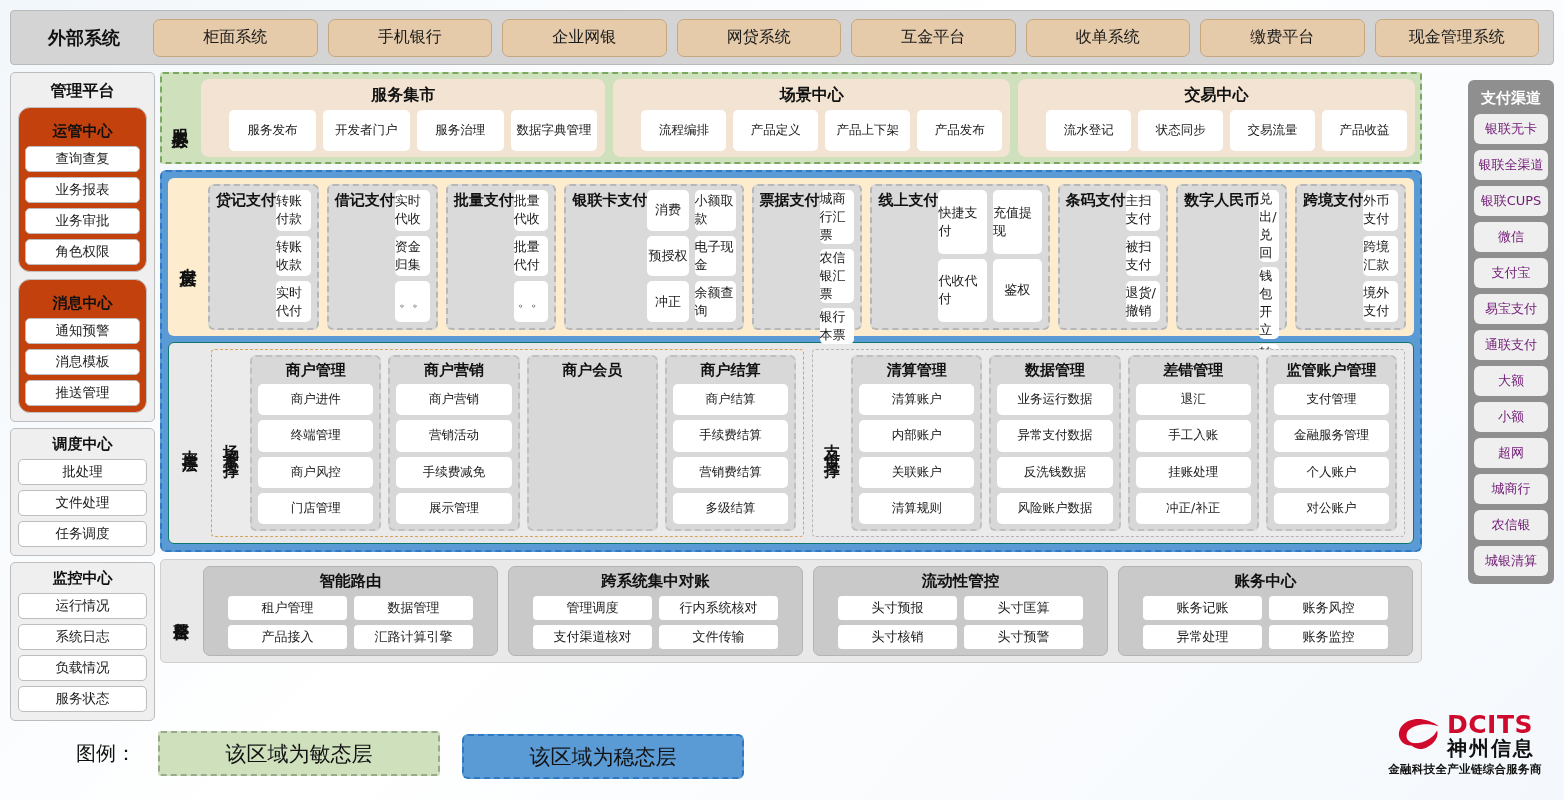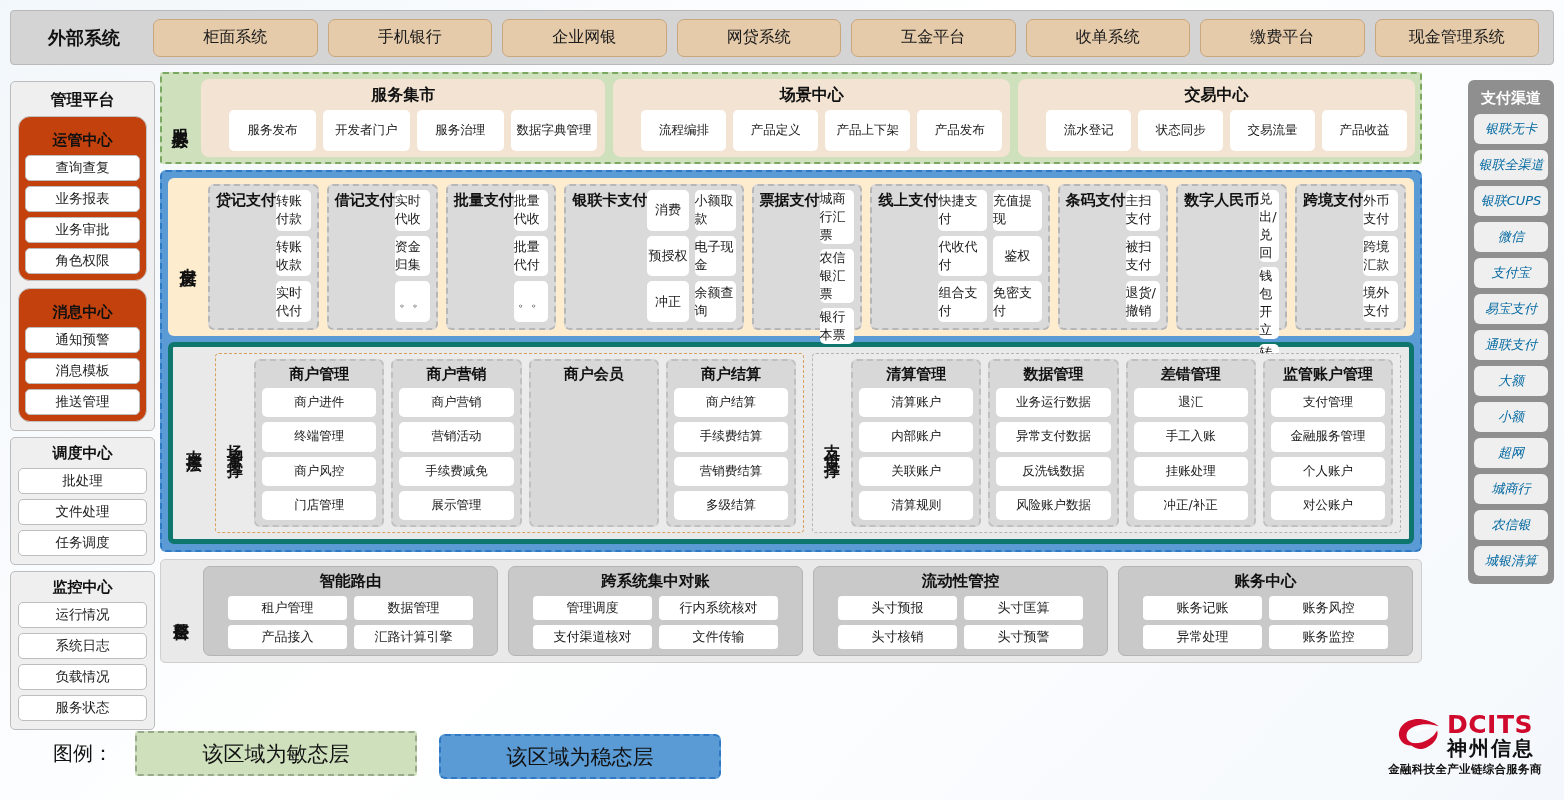--- a/index.html
+++ b/index.html
@@ -19,21 +19,21 @@
   }
   .ext-title{ font-size:18px; font-weight:bold; color:#111; width:118px; text-align:center; flex:none;}
   .ext-chip{
     flex:1 1 0; height:38px; background:#e6cbab; border:1px solid #c8a77f;
     border-radius:7px; display:flex; align-items:center; justify-content:center;
     font-size:16px; color:#1a1a1a;
   }
 
   
   .mgmt{
-    position:absolute; left:10px; top:81px; width:145px;
+    position:absolute; left:10px; top:72px; width:145px;
   }
   .mgmt-box{
     background:#efefef; border:1px solid #bdbdbd; border-radius:5px;
     padding:5px 7px 8px; margin-bottom:6px;
   }
   .mgmt-title{ font-size:16px; font-weight:bold; text-align:center; color:#111; padding:3px 0 5px;}
   .grp{ background:#c2410c; border:1px solid #c2c2c2; border-radius:12px; padding:13px 6px 6px; margin-bottom:7px;}
   .grp:last-child{margin-bottom:0;}
   .grp-title{ font-size:15px; font-weight:bold; text-align:center; color:#111; padding:1px 0 5px;}
   .leaf{
@@ -45,21 +45,21 @@
 
   
   .channels{
     position:absolute; right:10px; top:80px; width:86px;
     background:#8f8f8f; border-radius:6px; padding:6px 6px 8px;
   }
   .ch-title{ font-size:15px; font-weight:bold; color:#fff; text-align:center; padding:3px 0 6px;}
   .ch-item{
     background:#efefef; border-radius:6px; height:30px;
     display:flex; align-items:center; justify-content:center;
-    font-size:13px; color:#0369a1; margin-bottom:6px;font-style:italic;
+    font-size:13px; color:#701a75; margin-bottom:6px;
   }
   .ch-item:last-child{margin-bottom:0;}
 
   
   .center{ position:absolute; left:160px; top:72px; width:1262px; }
 
   
   .agile{
     border:2px dashed #7aa861; background:#cfe0bd; border-radius:3px;
     padding:5px; display:flex; align-items:stretch; gap:8px; height:92px;
@@ -104,21 +104,21 @@
   .pay-body{ display:flex; flex-direction:column; gap:5px; flex:1; }
   .pay-line{ display:flex; gap:6px; flex:1; }
   .pbox{
     flex:1 1 0; background:#fff; border-radius:5px;
     display:flex; align-items:center; justify-content:center;
     font-size:13px; color:#1a1a1a;
   }
 
   
   .support{
-    margin-top:6px; background:#e9e9e9; border:5px solid #0f766e; border-radius:6px;
+    margin-top:6px; background:#e9e9e9; border:1px solid #0f766e; border-radius:6px;
     padding:6px 8px; display:flex; align-items:stretch; gap:8px; height:202px;
   }
   .support .vlabel{ width:26px; font-size:16px; letter-spacing:4px; }
   .sup-area{
     flex:1 1 0; display:flex; align-items:stretch; gap:7px; padding:5px 7px;
     border-radius:4px;
   }
   .sup-area.scene{ border:1px dashed #d8a25e; background:#ebebeb; }
   .sup-area.paysup{ border:1px dashed #b5b5b5; background:#ebebeb; }
   .sup-area .vlabel{ width:24px; font-size:16px; letter-spacing:6px; }
@@ -147,21 +147,21 @@
   .int-head{ text-align:center; font-size:15.5px; font-weight:bold; color:#111; padding:1px 0 4px;}
   .int-body{ display:flex; flex-direction:column; gap:5px; flex:1;}
   .int-line{ display:flex; gap:7px; flex:1;}
   .ibox{
     flex:1 1 0; background:#fff; border-radius:4px;
     display:flex; align-items:center; justify-content:center;
     font-size:13px; color:#1a1a1a;
   }
 
   
-  .legend{ position:absolute; left:53px; top:728px; display:flex; align-items:center; gap:22px;}
+  .legend{ position:absolute; left:76px; top:728px; display:flex; align-items:center; gap:22px;}
   .legend-label{ font-size:20px; color:#111; }
   .legend-chip{
     width:282px; height:45px; display:flex; align-items:center; justify-content:center;
     font-size:21px; color:#111;
   }
   .legend-chip.agile{ background:#cfe0bd; border:2px dashed #9aa88c; }
   .legend-chip.stable{ background:#5b9bd5; border:2px dashed #2f78c4; }
 
   
   .logo{ position:absolute; right:8px; top:712px; width:182px; text-align:center;}
@@ -365,24 +365,20 @@
           <div class="pay-head">线上支付</div>
           <div class="pay-body">
             <div class="pay-line">
               <div class="pbox">快捷支付</div>
               <div class="pbox">充值提现</div>
             </div>
             <div class="pay-line">
               <div class="pbox">代收代付</div>
               <div class="pbox">鉴权</div>
             </div>
-            <div class="pay-line">
-              <div class="pbox">组合支付</div>
-              <div class="pbox">免密支付</div>
-            </div>
           </div>
         </div>
 
         <div class="pay-col c1">
           <div class="pay-head">条码支付</div>
           <div class="pay-body">
             <div class="pay-line">
                 <div class="pbox">主扫支付</div>
               </div>
             <div class="pay-line">

